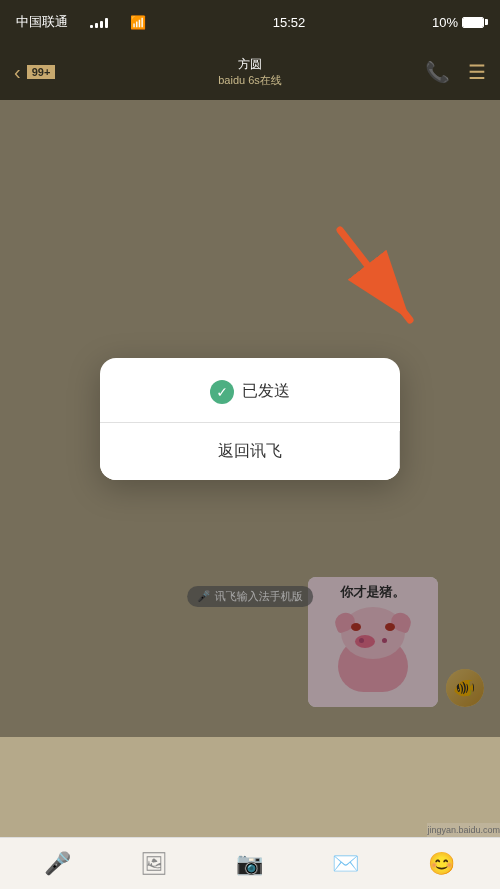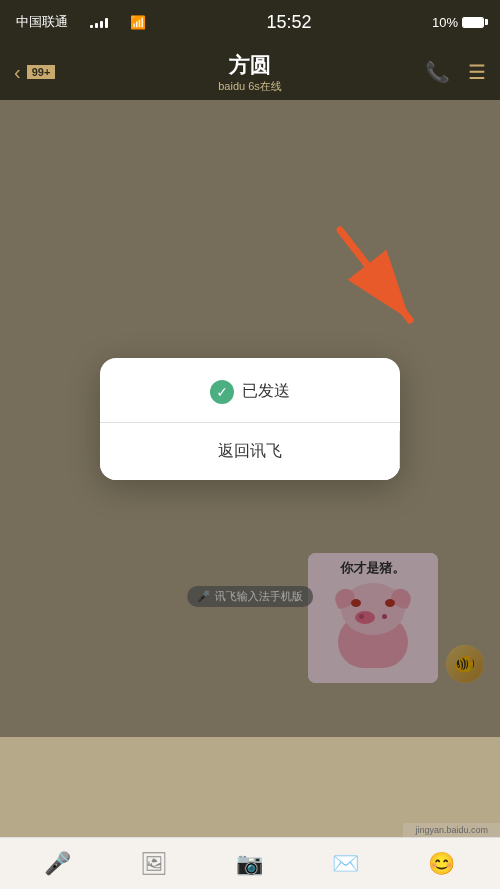--- a/index.html
+++ b/index.html
@@ -24,21 +24,21 @@
       padding: 0 16px;
       color: white;
       font-size: 13px;
     }
     .status-left {
       display: flex;
       align-items: center;
       gap: 22px;
     }
     .status-center {
-      font-size: 18px;
+      font-size: 13px;
     }
     .status-right {
       display: flex;
       align-items: center;
       gap: 4px;
       font-size: 13px;
     }
     .battery {
       width: 22px;
       height: 11px;
@@ -97,22 +97,22 @@
       text-align: center;
     }
     .nav-center {
       position: absolute;
       left: 50%;
       transform: translateX(-50%);
       text-align: center;
       color: white;
     }
     .nav-title {
-      font-size: 21px;
-      font-weight: 700;
+      font-size: 12px;
+      font-weight: 400;
       color: white;
     }
     .nav-subtitle {
       font-size: 11px;
       color: #c8b88a;
     }
     .nav-right {
       display: flex;
       align-items: center;
       gap: 18px;
@@ -132,20 +132,21 @@
     
     .chat-messages {
       width: 100%;
       height: 100%;
       display: flex;
       flex-direction: column;
       align-items: flex-end;
       justify-content: flex-end;
       padding: 10px 16px 50px 16px;
       position: relative;
+      margin-top: 24px;
     }
 
     
     .message-bubble-area {
       display: flex;
       align-items: flex-end;
       gap: 8px;
       margin-bottom: 4px;
     }
 
@@ -412,21 +413,21 @@
   </div>
 </div>
 
 <div class="bottom-toolbar">
   <div class="toolbar-icon">🎤</div>
   <div class="toolbar-icon">🖼</div>
   <div class="toolbar-icon">📷</div>
   <div class="toolbar-icon">✉️</div>
   <div class="toolbar-icon">😊</div>
 
-  <div style="position:absolute;right:0;bottom:52px;font-size:9px;color:#666;padding:2px 12px;background:rgba(200,190,170,0.5);">
+  <div style="position:absolute;right:0;bottom:52px;font-size:9px;color:#666;padding:2px 0;background:rgba(200,190,170,0.5);">
     <span>jingyan.baidu.com</span>
   </div>
 </div>
 
 <div class="modal-overlay">
 
   <div class="arrow-annotation">
     <svg class="arrow-svg" viewBox="0 0 120 120" xmlns="http://www.w3.org/2000/svg">
       <defs>
         <marker id="arrowhead" markerWidth="10" markerHeight="7" refX="10" refY="3.5" orient="auto">

